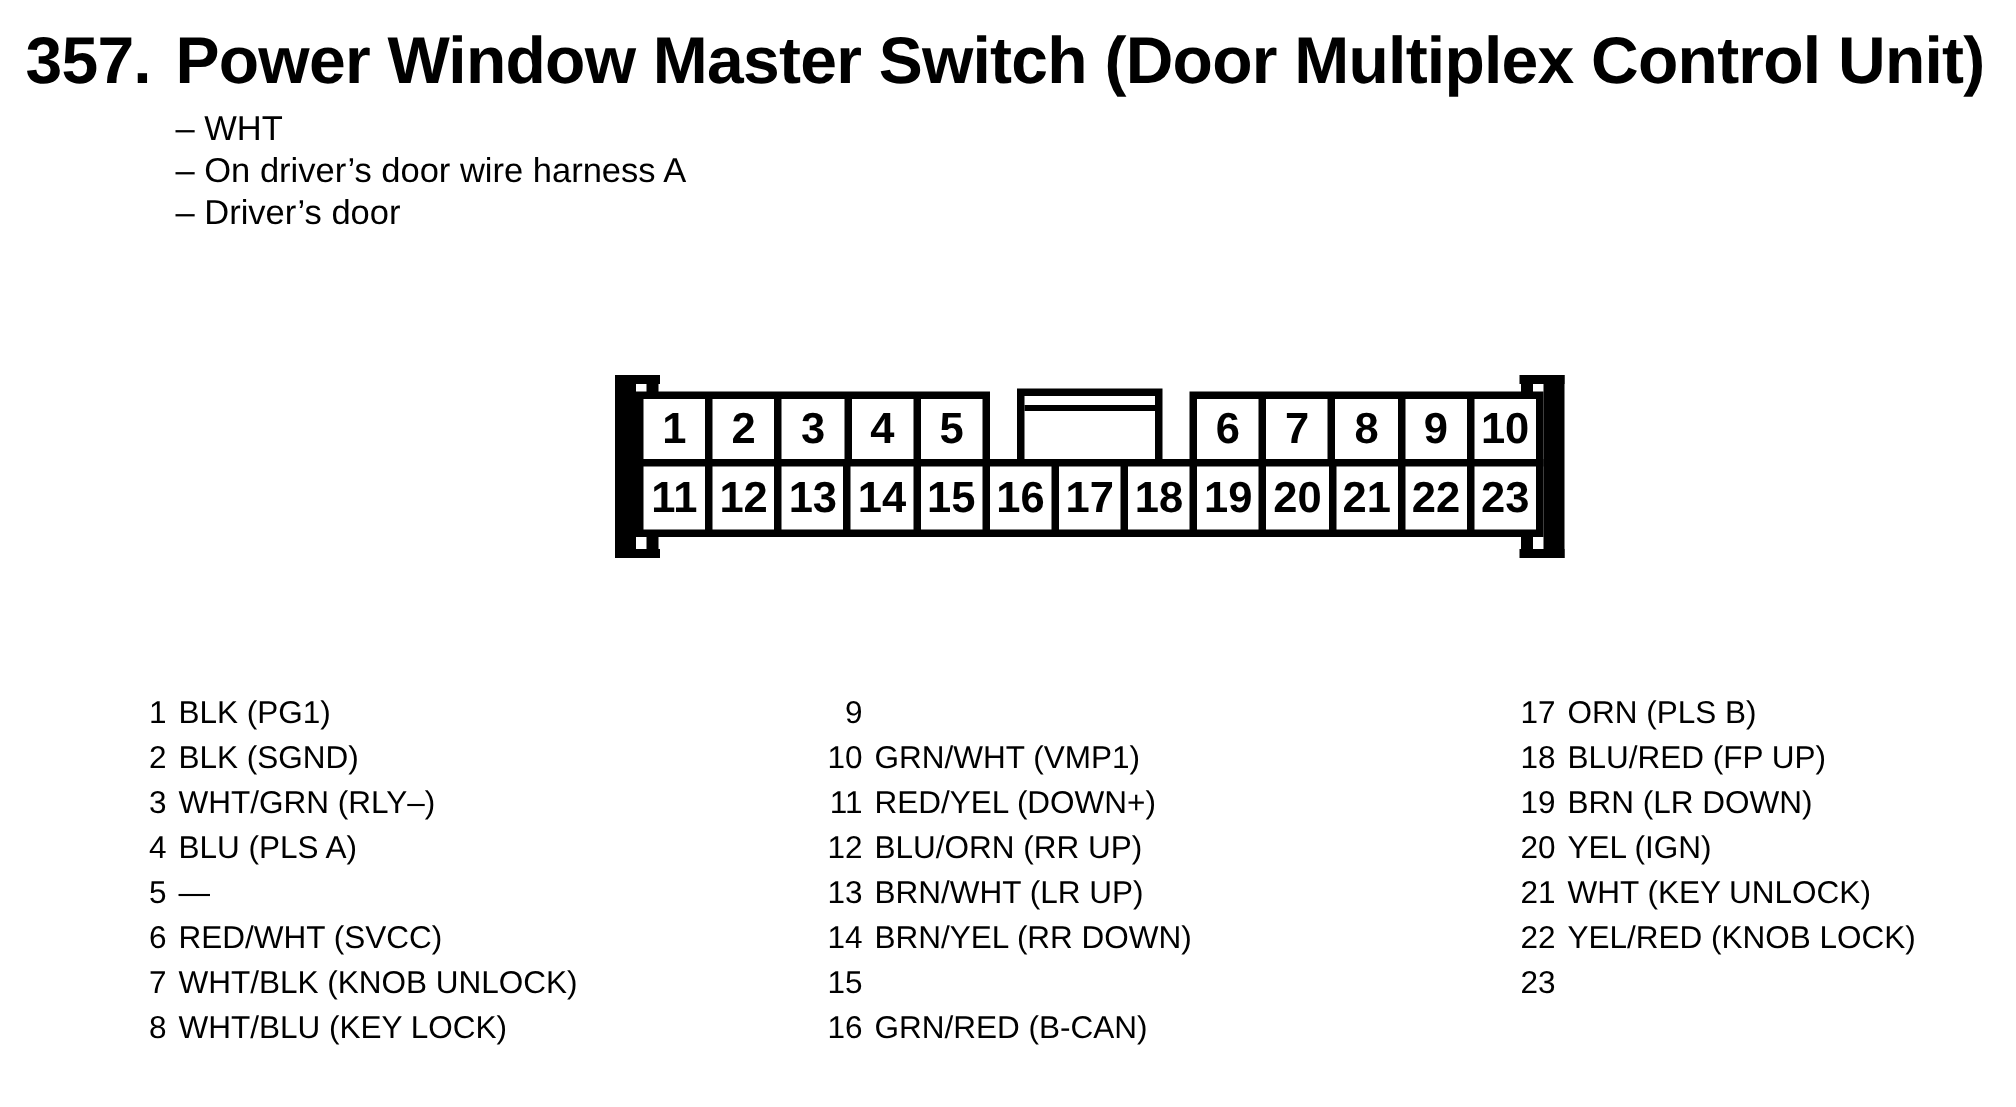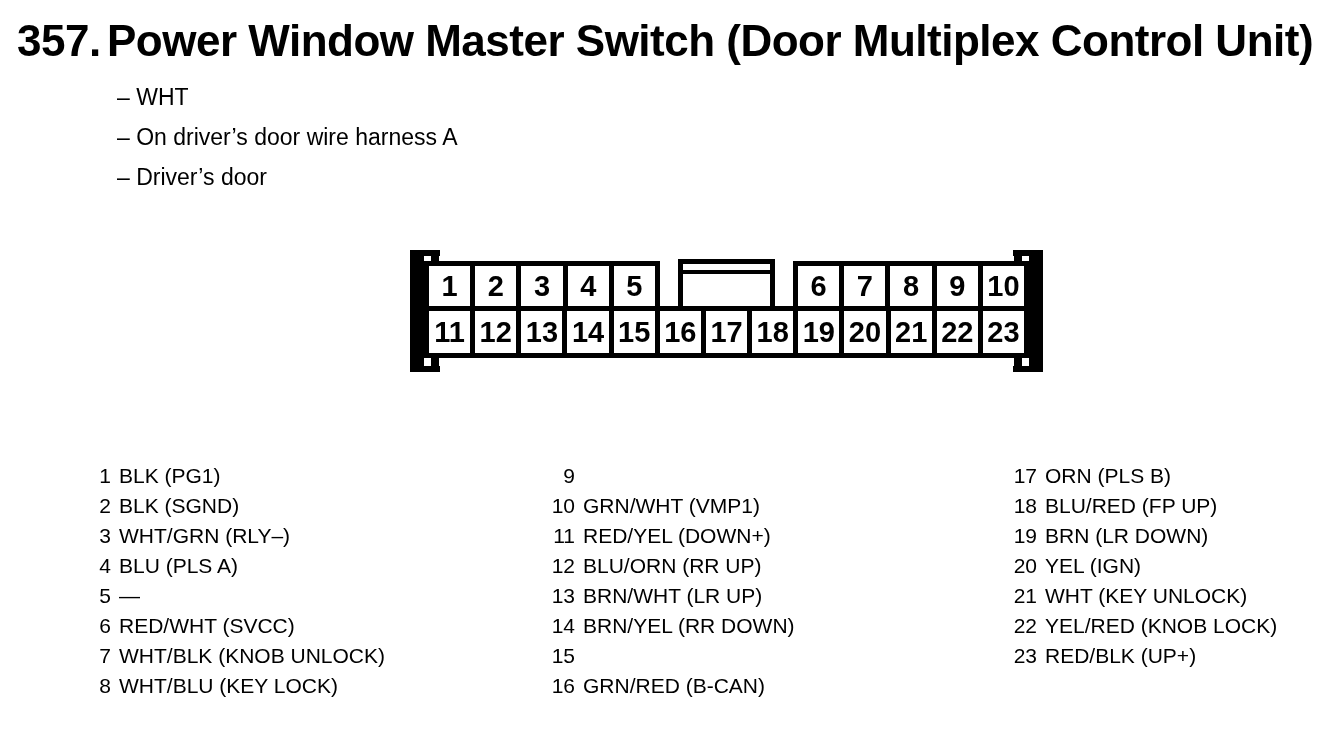--- a/index.html
+++ b/index.html
@@ -5,25 +5,25 @@
   html,body{margin:0;padding:0;background:#fff;}
   #page{
     position:relative;width:1344px;height:738px;background:#fff;
     font-family:"Liberation Sans",sans-serif;color:#000;overflow:hidden;
   }
   .abs{position:absolute;}
 
   
   #title-num,#title-text{top:16px;font-size:44px;font-weight:bold;white-space:nowrap;letter-spacing:-0.5px;}
   #title-num{left:17px;}
-  #title-text{left:107px;}
+  #title-text{left:117px;}
 
   
   #notes{left:117px;top:71px;font-size:23px;line-height:28px;}
-  .note{white-space:nowrap;margin-top:12px;}
+  .note{white-space:nowrap;}
 
   
   #connector{left:410px;top:250px;width:633px;height:122px;}
   #connector .blk{position:absolute;background:#000;}
   .bar-l{left:0;top:0;width:14px;height:122px;}
   .bar-r{right:0;top:0;width:14px;height:122px;}
   .hook-tl{left:0;top:0;width:30px;height:6px;}
   .hook-bl{left:0;top:116px;width:30px;height:6px;}
   .hook-tr{right:0;top:0;width:30px;height:6px;}
   .hook-br{right:0;top:116px;width:30px;height:6px;}
@@ -208,17 +208,16 @@
     <div class="prow">
       <span class="pn">21</span>
       <span class="pl">WHT (KEY UNLOCK)</span>
     </div>
     <div class="prow">
       <span class="pn">22</span>
       <span class="pl">YEL/RED (KNOB LOCK)</span>
     </div>
     <div class="prow">
       <span class="pn">23</span>
-      <span class="pl">RED/BLK (UP+)</span>
     </div>
   </div>
 
 </div>
 
 </body></html>

